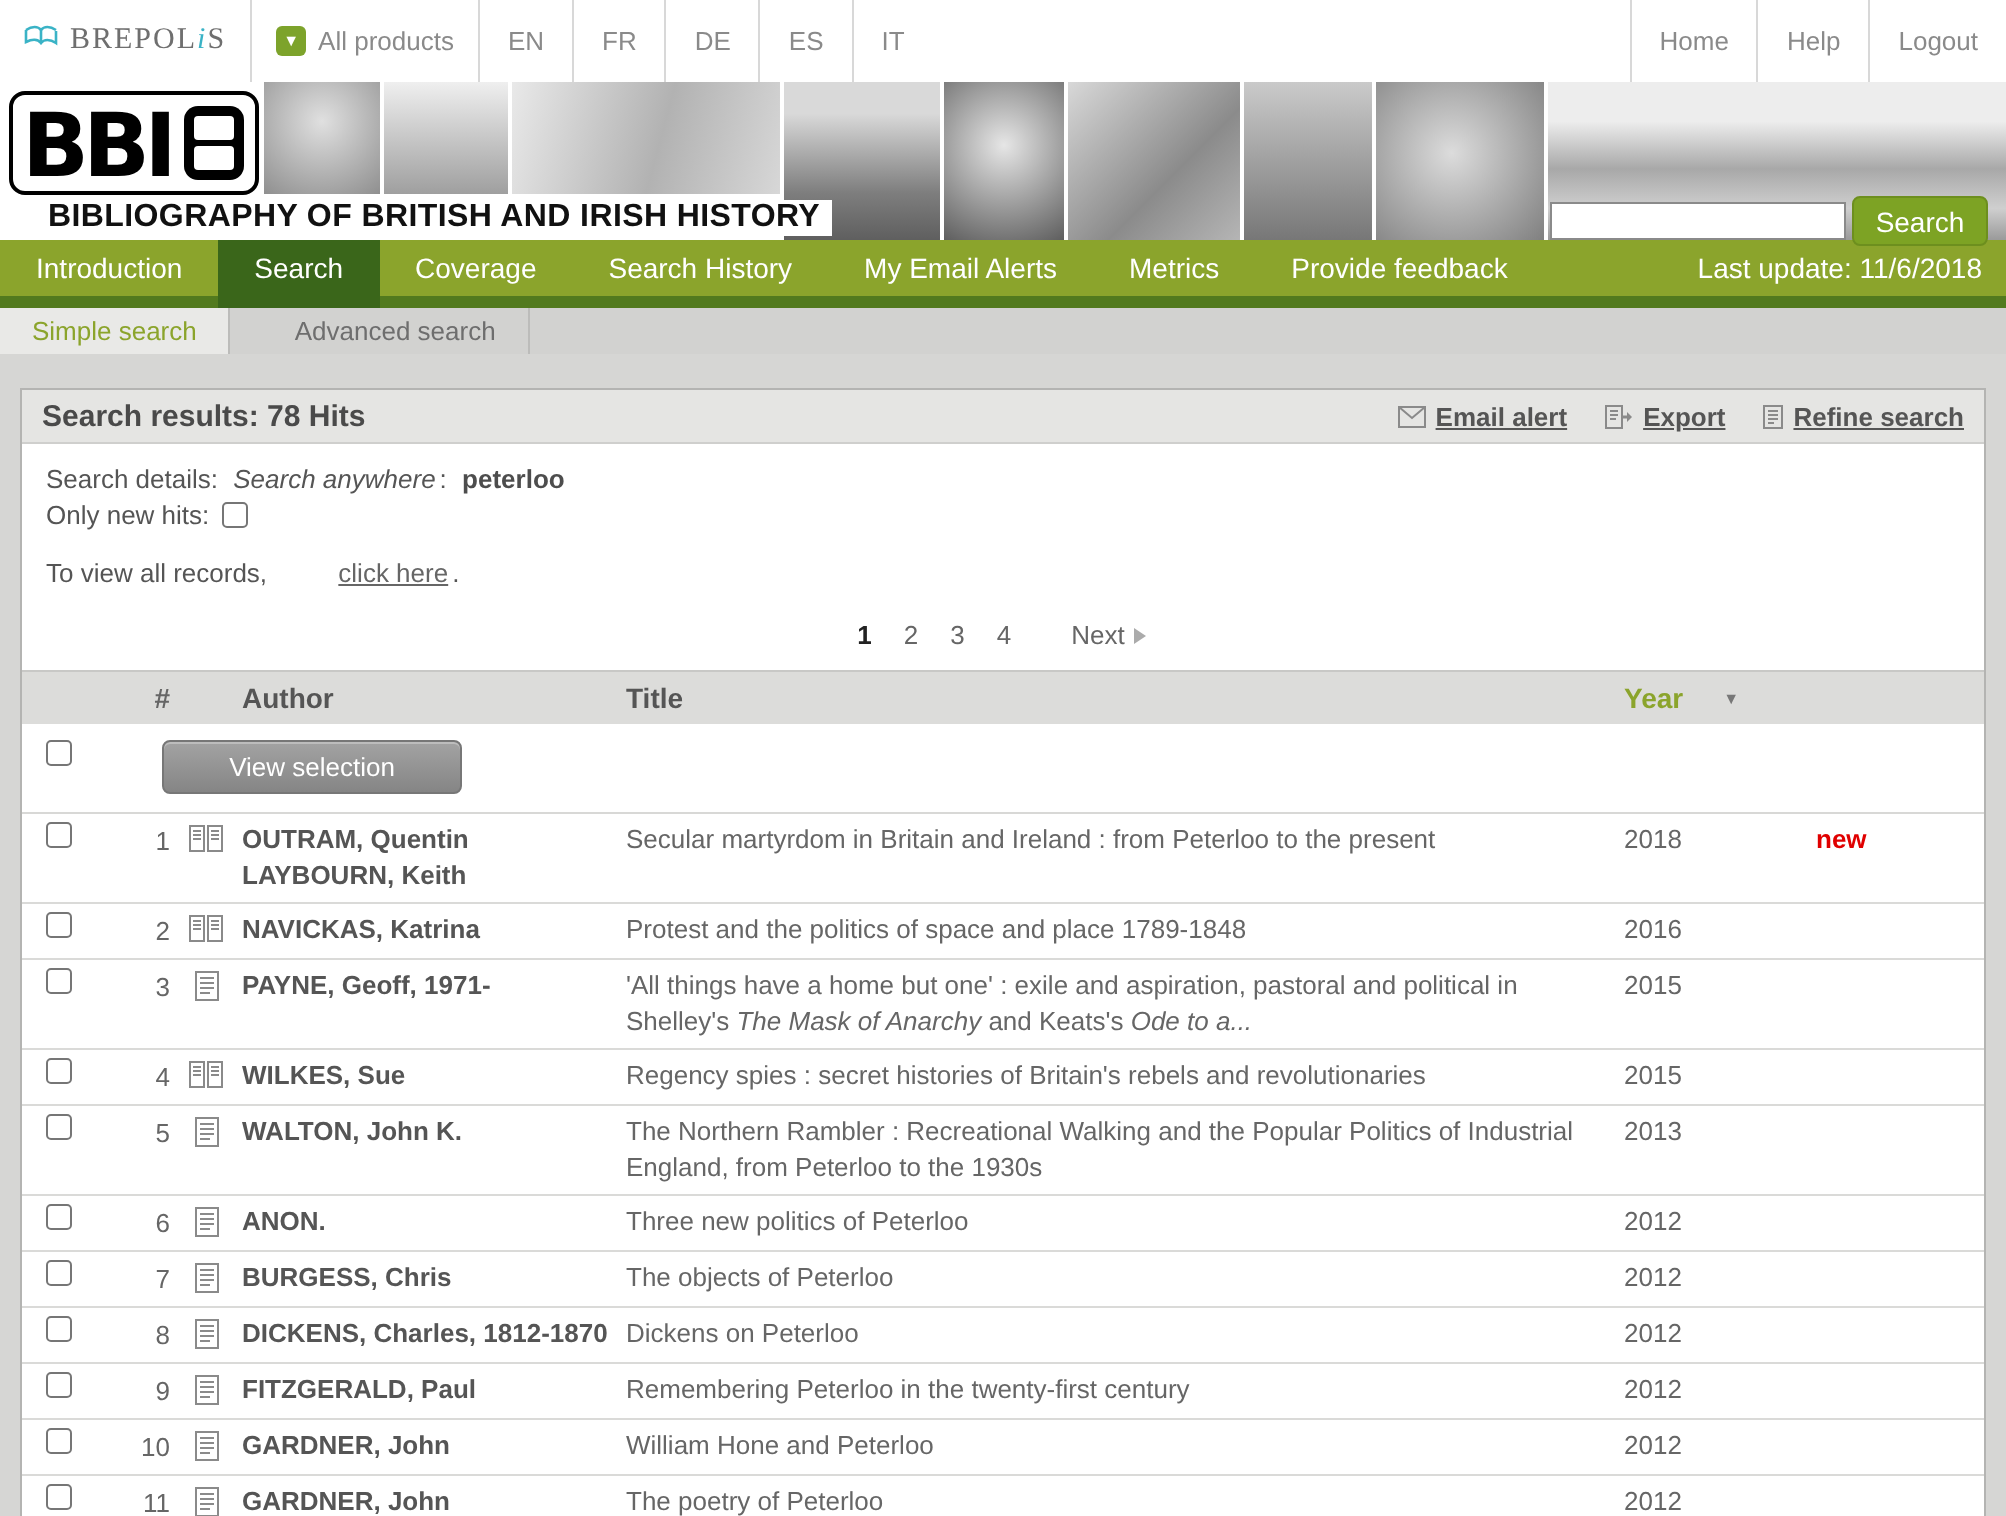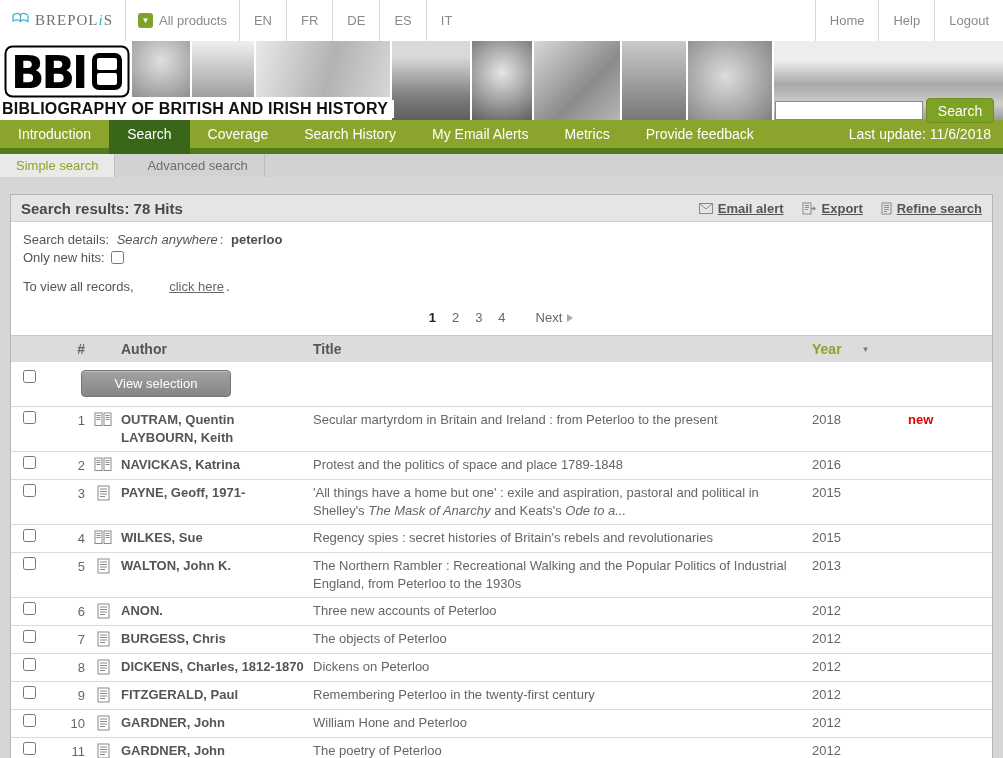--- a/index.html
+++ b/index.html
@@ -18,21 +18,21 @@
              font-size:8px; display:flex; align-items:center; justify-content:center; }
   .lang, .tb-link { display:flex; align-items:center; padding:0 14px; cursor:pointer; }
   .lang + .lang, .tb-link + .tb-link { border-left:1px solid #d8d8d8; }
   .tb-spacer { flex:1; }
   .tbright { display:flex; align-items:stretch; }
   .tbright .tb-link:first-child { border-left:1px solid #d8d8d8; }
 
   
   .banner { position:relative; height:79px; background:#fff; }
   .logo-box { position:absolute; left:4px; top:4px; width:126px; height:53px; cursor:pointer; }
-  .banner-title { position:absolute; left:2px; top:59px; width:392px; font-size:16px; font-weight:bold;
+  .banner-title { position:absolute; left:24px; top:59px; width:392px; font-size:16px; font-weight:bold;
                   color:#111; white-space:nowrap; letter-spacing:0.2px; background:#fff; }
   .photos-short { position:absolute; left:132px; top:0; width:258px; height:56px; display:flex; gap:2px; }
   .photos-tall  { position:absolute; left:392px; top:0; right:0; height:79px; display:flex; gap:2px; }
   .ptile { height:100%; }
   .p-bust      { width:58px;  background:radial-gradient(circle at 50% 35%, #e0e0e0, #8f8f8f); }
   .p-cross     { width:62px;  background:linear-gradient(#efefef, #9f9f9f); }
   .p-tapestry  { flex:1;      background:linear-gradient(105deg,#e9e9e9,#b2b2b2 55%,#d7d7d7); }
   .p-castle    { width:78px;  background:linear-gradient(#d9d9d9 20%, #7e7e7e 70%, #5f5f5f); }
   .p-portrait  { width:60px;  background:radial-gradient(circle at 50% 40%, #e6e6e6, #5e5e5e); }
   .p-machinery { width:86px;  background:linear-gradient(135deg,#d8d8d8,#8b8b8b 60%,#b5b5b5); }
@@ -389,21 +389,21 @@
           <span class="ricon">
             <svg width="13" height="16" viewBox="0 0 13 16" fill="none" stroke="#8a8a8a">
               <rect x="1" y="1" width="11" height="14"></rect>
               <path d="M3 4h7M3 6.5h7M3 9h7M3 11.5h5"></path>
             </svg>
           </span>
         </span>
         <span class="c-author">
           <div class="author-line">ANON.</div>
         </span>
-        <span class="c-title"><span class="">Three new accounts of Peterloo</span></span>
+        <span class="c-title"><span class="">Three new politics of Peterloo</span></span>
         <span class="c-year">2012</span>
         <span class="c-new"></span>
       </div>
       <div class="row">
         <span class="c-check">
           <input type="checkbox" style="">
         </span>
         <span class="c-num">7</span>
         <span class="c-icon">
           <span class="ricon">

